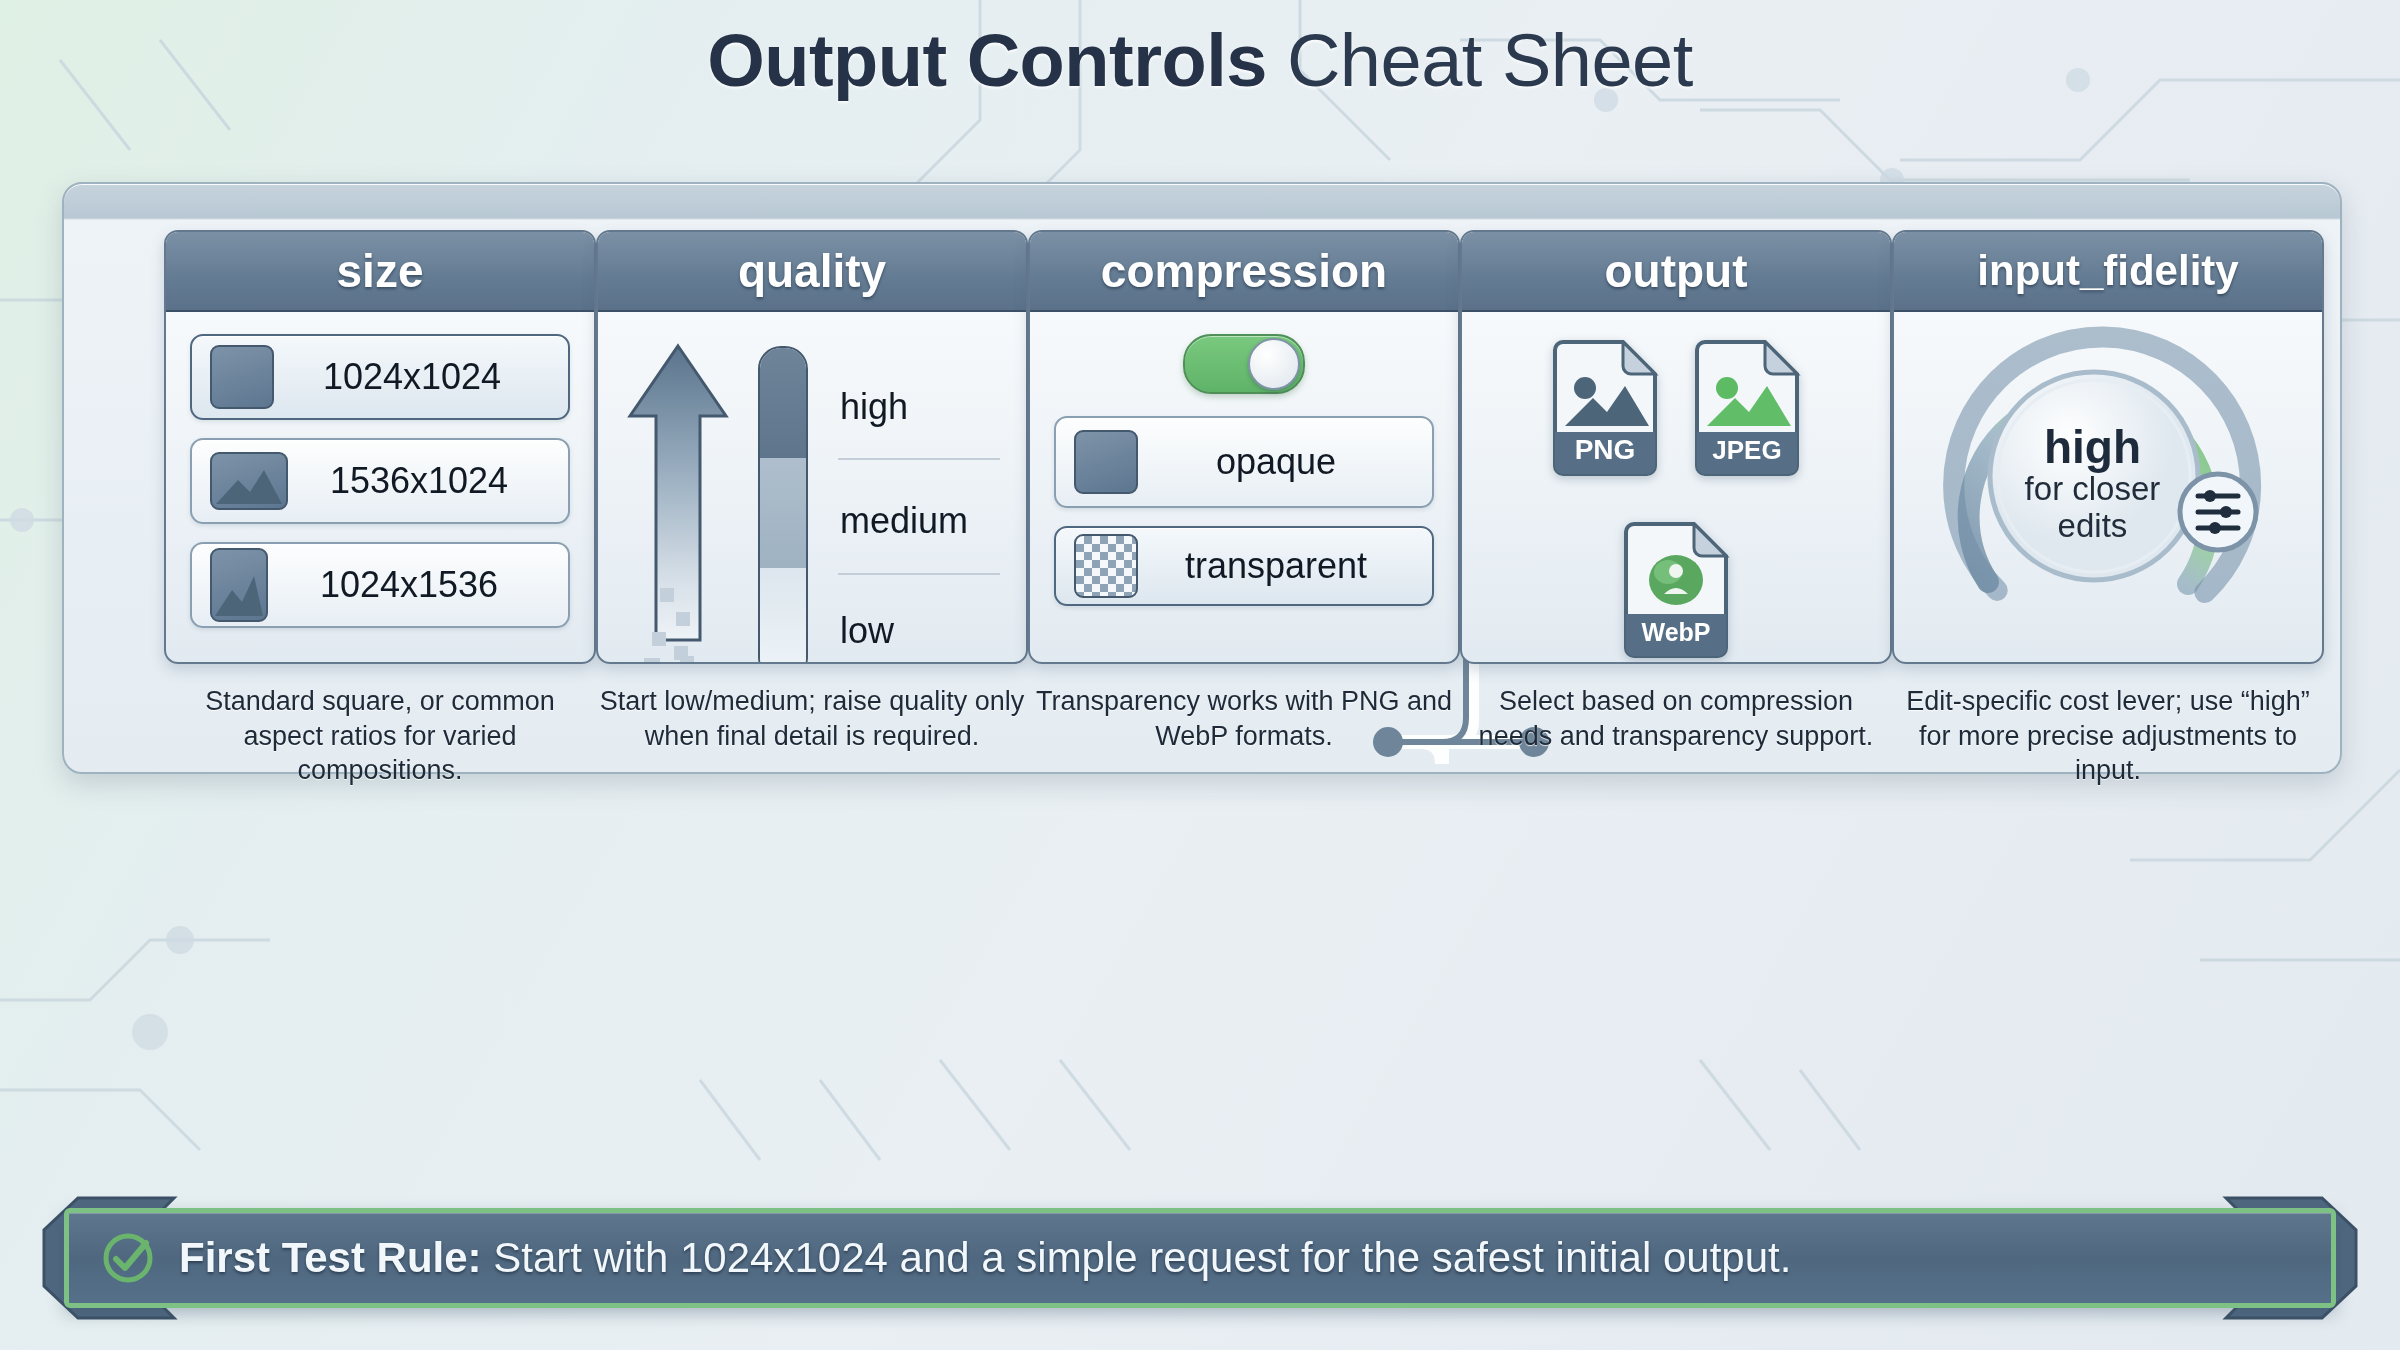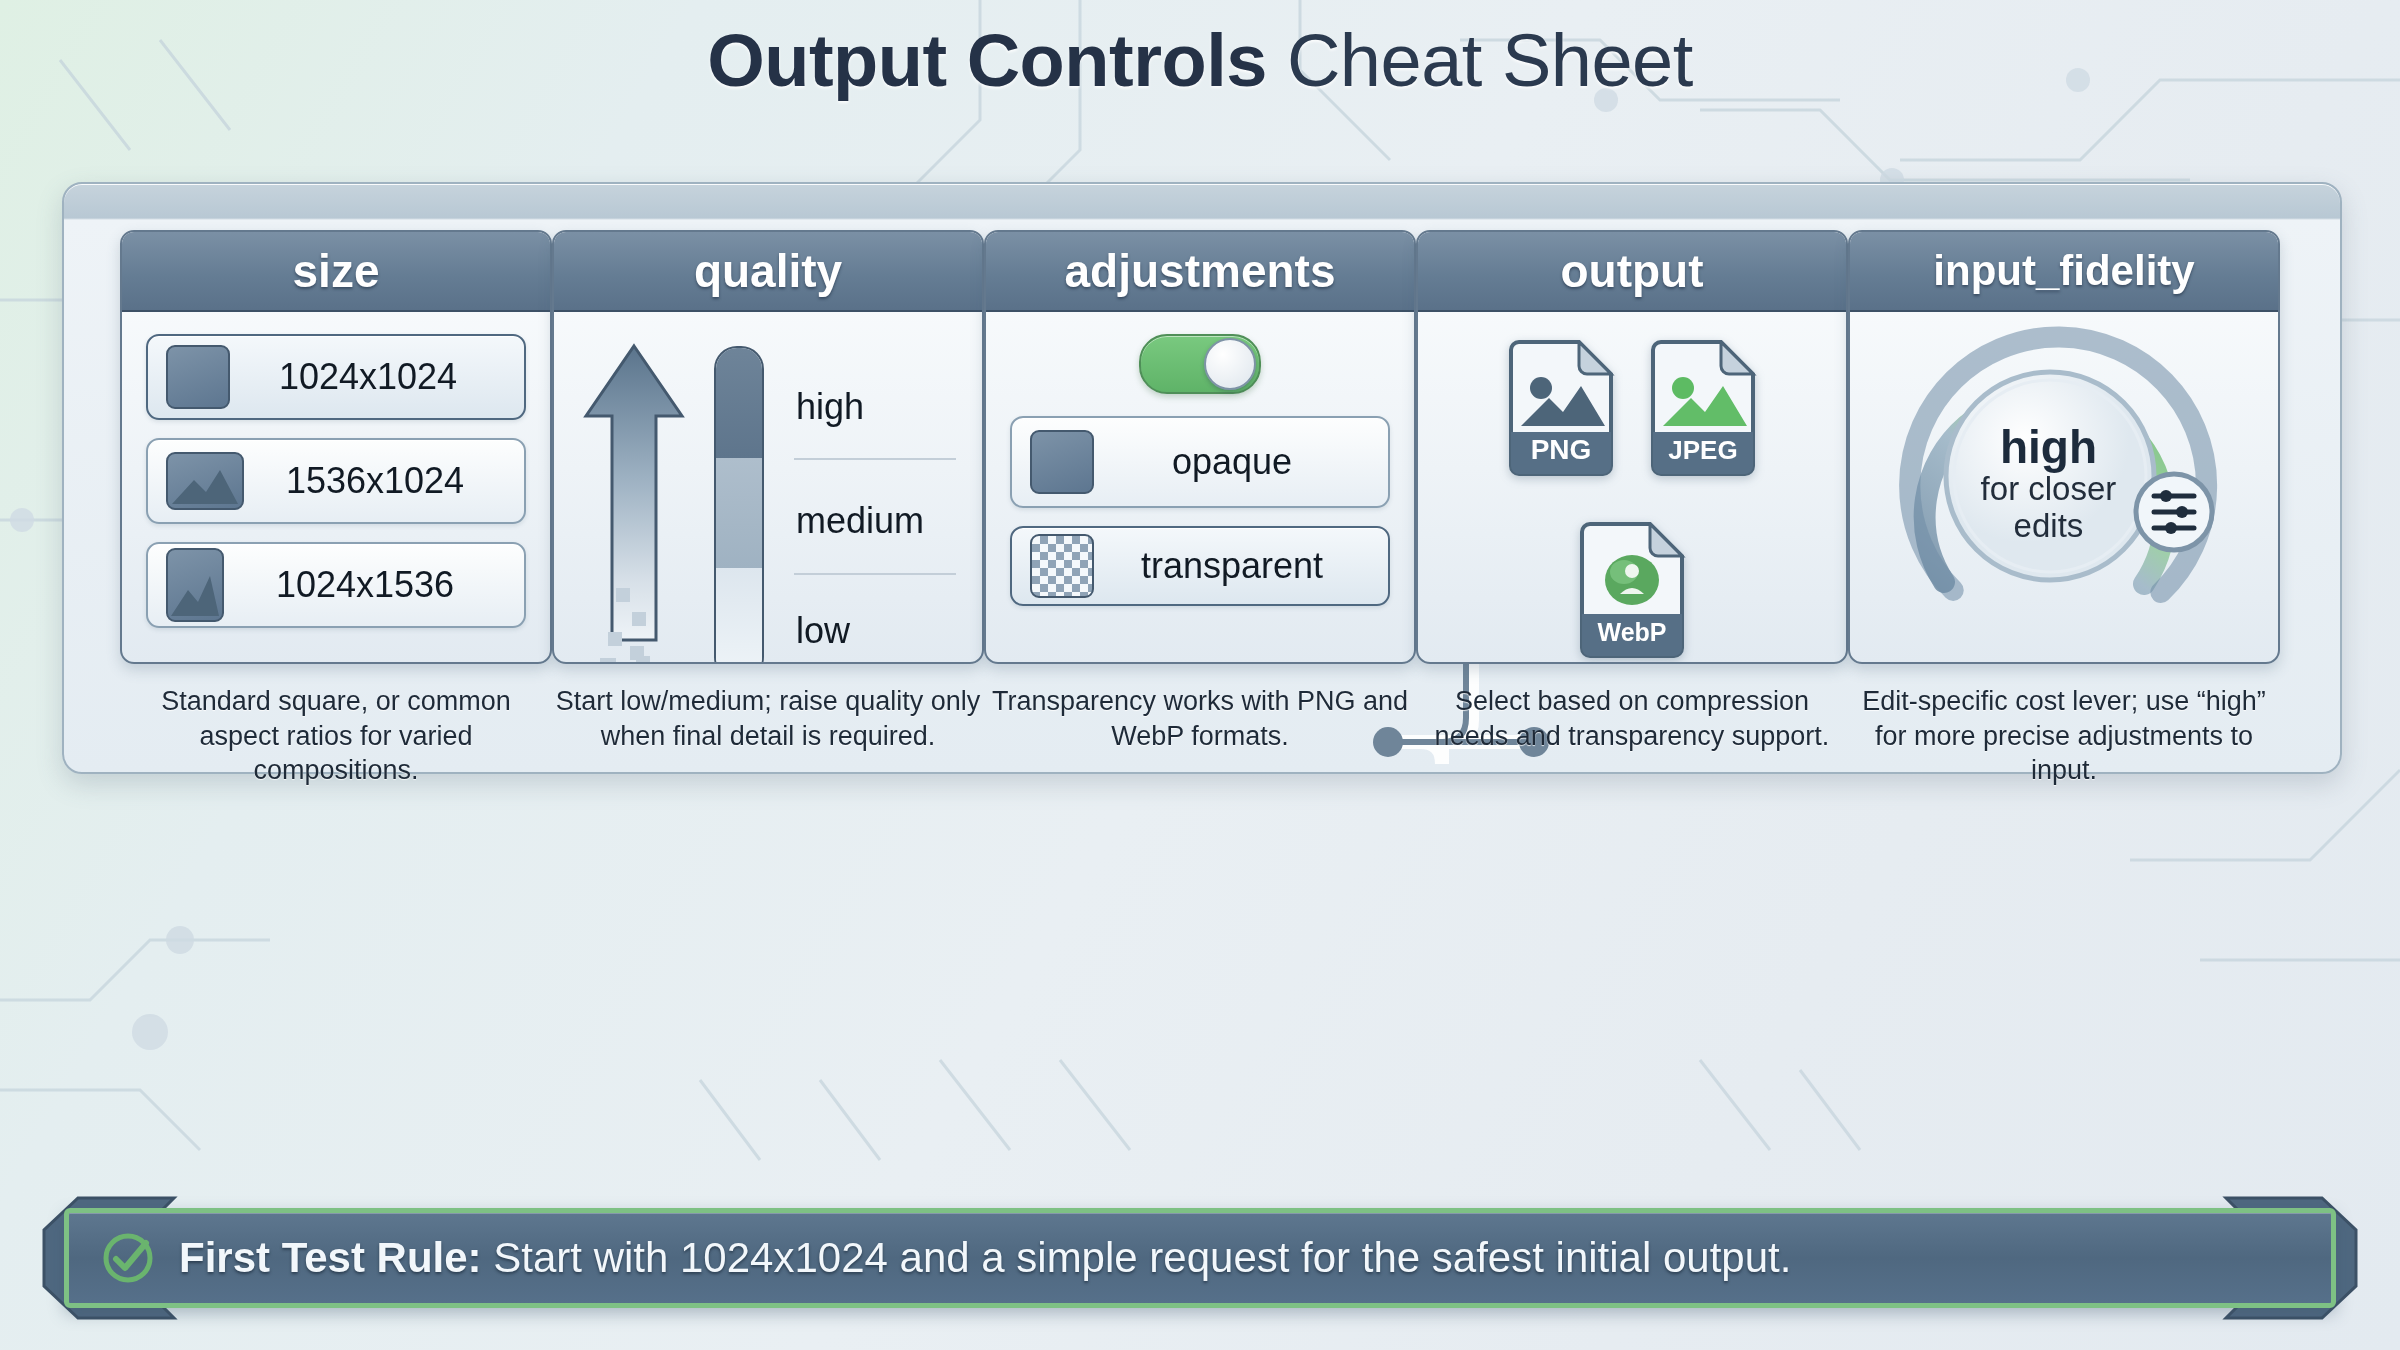--- a/index.html
+++ b/index.html
@@ -23,21 +23,21 @@
   .panel{
     position:absolute;left:62px;top:182px;width:2276px;height:560px;
     border-radius:20px;
     background:linear-gradient(180deg,#c6d3dc 0%,#b8c8d4 34px,#eef3f7 36px,#e4ecf2 100%);
     border:2px solid #9fb2c0;
     box-shadow:0 10px 26px rgba(80,100,120,.22),inset 0 1px 0 rgba(255,255,255,.9);
     height:588px;
   }
   .cols{
     position:absolute;left:62px;top:222px;width:2276px;height:580px;
-    display:flex;justify-content:center;padding:8px 14px;box-sizing:border-box;
+    display:flex;justify-content:flex-end;padding:8px 14px;box-sizing:border-box;
   }
   .col{width:432px;display:flex;flex-direction:column;}
   .col-card{
     border-radius:14px;overflow:hidden;
     border:2px solid #64798e;
     box-shadow:0 6px 14px rgba(70,95,120,.22);
     display:flex;flex-direction:column;height:430px;
     background:linear-gradient(180deg,#fbfdfe 0%,#eef3f7 55%,#e2eaf1 100%);
   }
   .col-head{
@@ -258,21 +258,21 @@
             <div class="qlab" style="top:270px">low</div>
           </div>
         </div>
       </div>
     </div>
     <div class="caption">Start low/medium; raise quality only when final detail is required.</div>
   </div>
 
   <div class="col">
     <div class="col-card">
-      <div class="col-head">adjustments</div>
+      <div class="col-head">compression</div>
       <div class="col-body">
         <div class="toggle">
             <div class="knob"></div>
           </div>
         <div class="opt" style="height:92px">
           <span class="thumb"></span>
           <span class="lbl">opaque</span>
         </div>
         <div class="opt sel" style="height:80px">
           <span class="thumb checker" style="background-color:#f4f8fb"></span>

